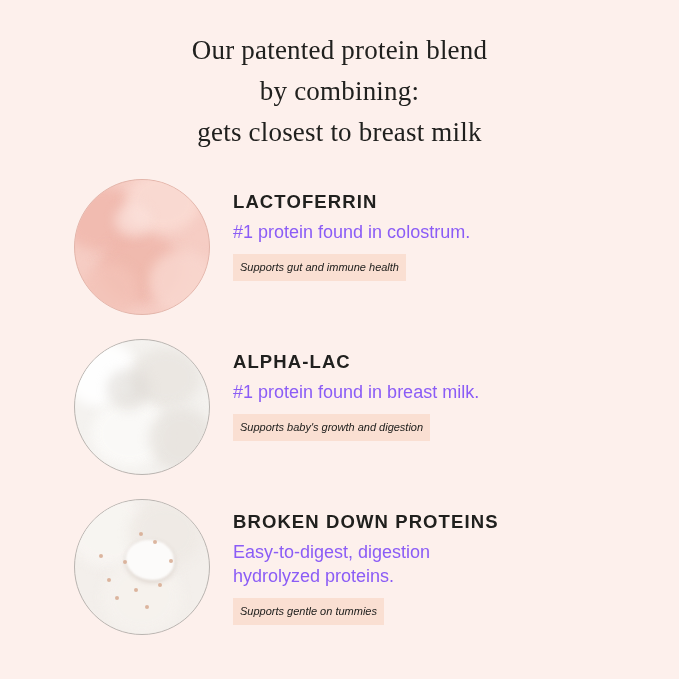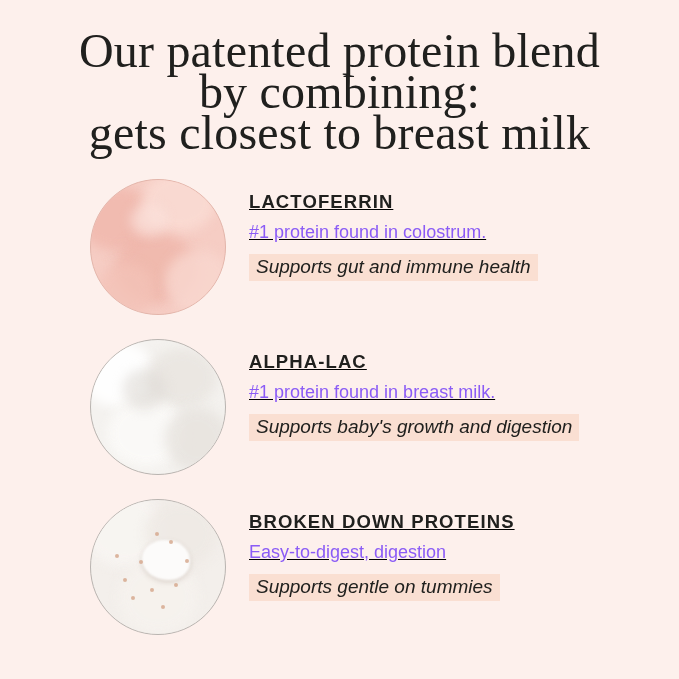--- a/index.html
+++ b/index.html
@@ -18,33 +18,32 @@
     width: 679px;
     height: 679px;
     background: #fdf0ec;
     box-sizing: border-box;
   }
   .headline {
     padding-top: 30px;
     text-align: center;
     font-family: "Liberation Serif", serif;
     color: #20201e;
-    font-size: 48px;
+    font-size: 27px;
     line-height: 41px;
     letter-spacing: 0.2px;
     font-weight: 400;
   }
   .headline .hl-line {
     display: block;
     white-space: nowrap;
   }
   .items {
     margin-top: 26px;
-    padding: 0 0 0 16px;
-    text-decoration: underline;
+    padding: 0 0 0 0;
   }
   .item {
     display: flex;
     align-items: flex-start;
     padding-left: 74px;
     margin-bottom: 24px;
   }
   .swatch {
     width: 136px;
     height: 136px;
@@ -129,21 +128,21 @@
     line-height: 24px;
     font-family: "Liberation Sans", sans-serif;
     font-weight: 400;
   }
   .item-desc .desc-line { display: block; }
   .badge {
     display: inline-block;
     background: #fadfd2;
     color: #20201e;
     font-style: italic;
-    font-size: 19px;
+    font-size: 11px;
     line-height: 22px;
     padding: 2px 7px 3px 7px;
     font-family: "Liberation Sans", sans-serif;
   }
 </style>
 </head>
 <body>
 
 <div class="page">
 
@@ -204,19 +203,20 @@
         <span class="speck" style="left:36%; top:45%;"></span>
         <span class="speck" style="left:70%; top:44%;"></span>
         <span class="speck" style="left:18%; top:40%;"></span>
         <span class="speck" style="left:58%; top:30%;"></span>
         <span class="speck" style="left:48%; top:24%;"></span>
       </div>
       <div class="text-col">
         <div class="item-title">BROKEN DOWN PROTEINS</div>
         <div class="item-desc">
           <span class="desc-line">Easy-to-digest, digestion</span>
+          <span class="desc-line">hydrolyzed proteins.</span>
         </div>
         <div class="badge">Supports gentle on tummies</div>
       </div>
     </div>
 
   </div>
 </div>
 
 </body></html>

